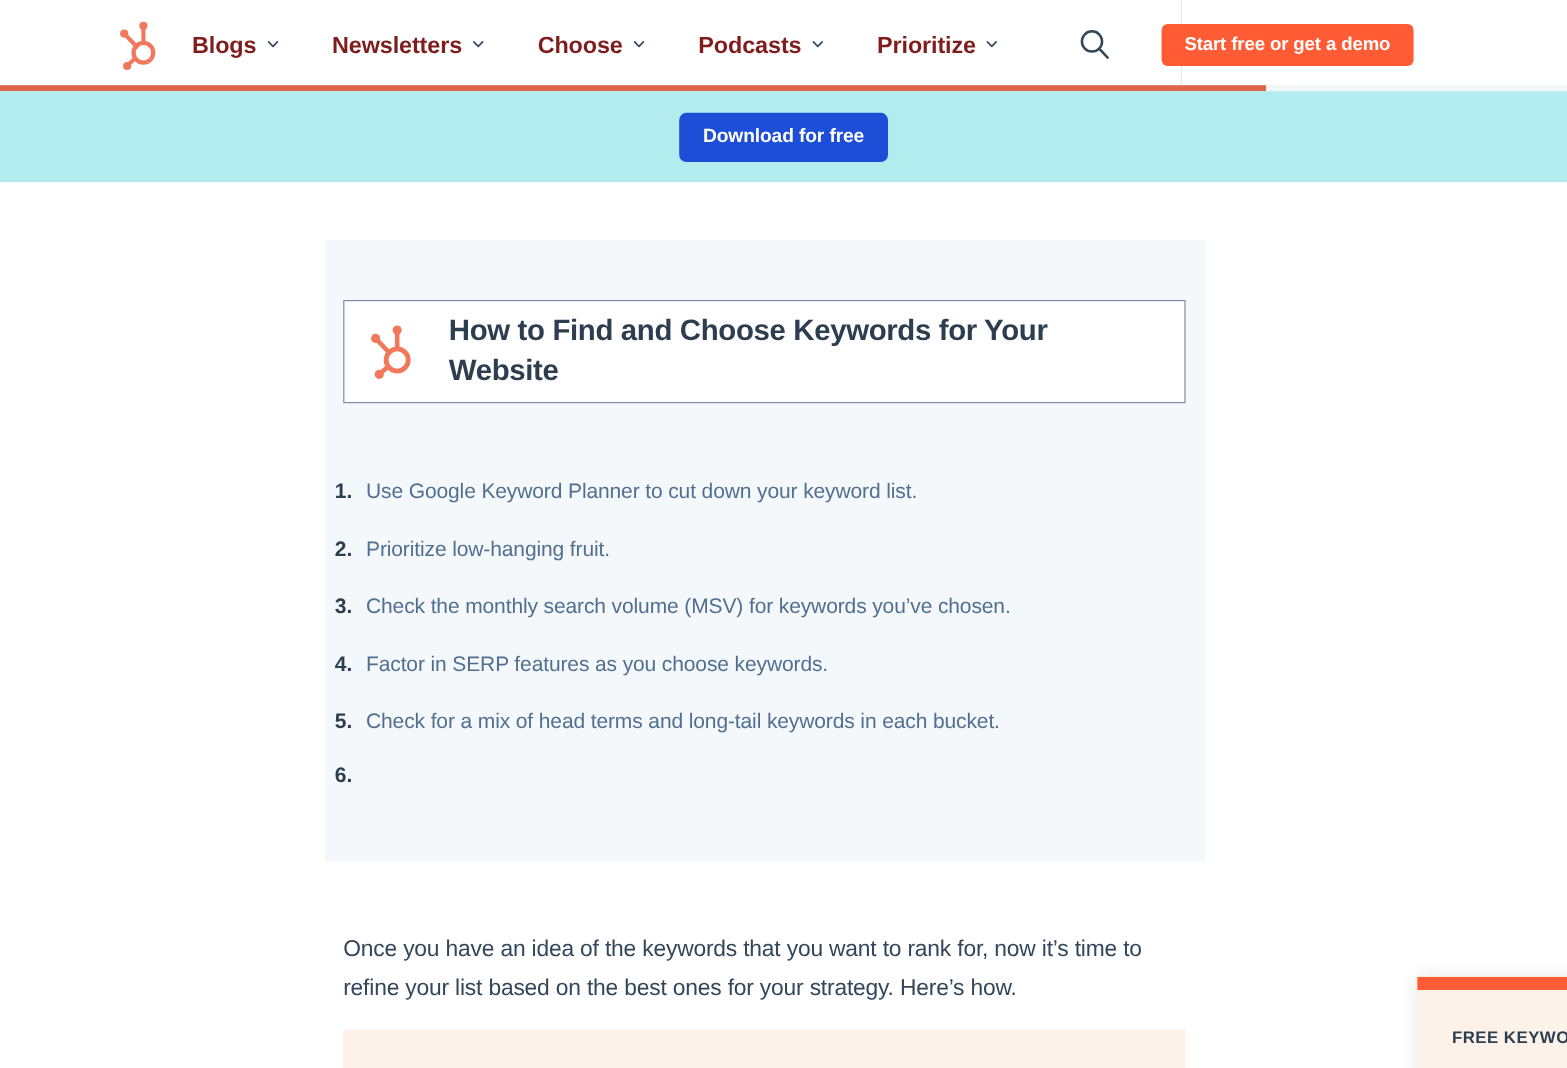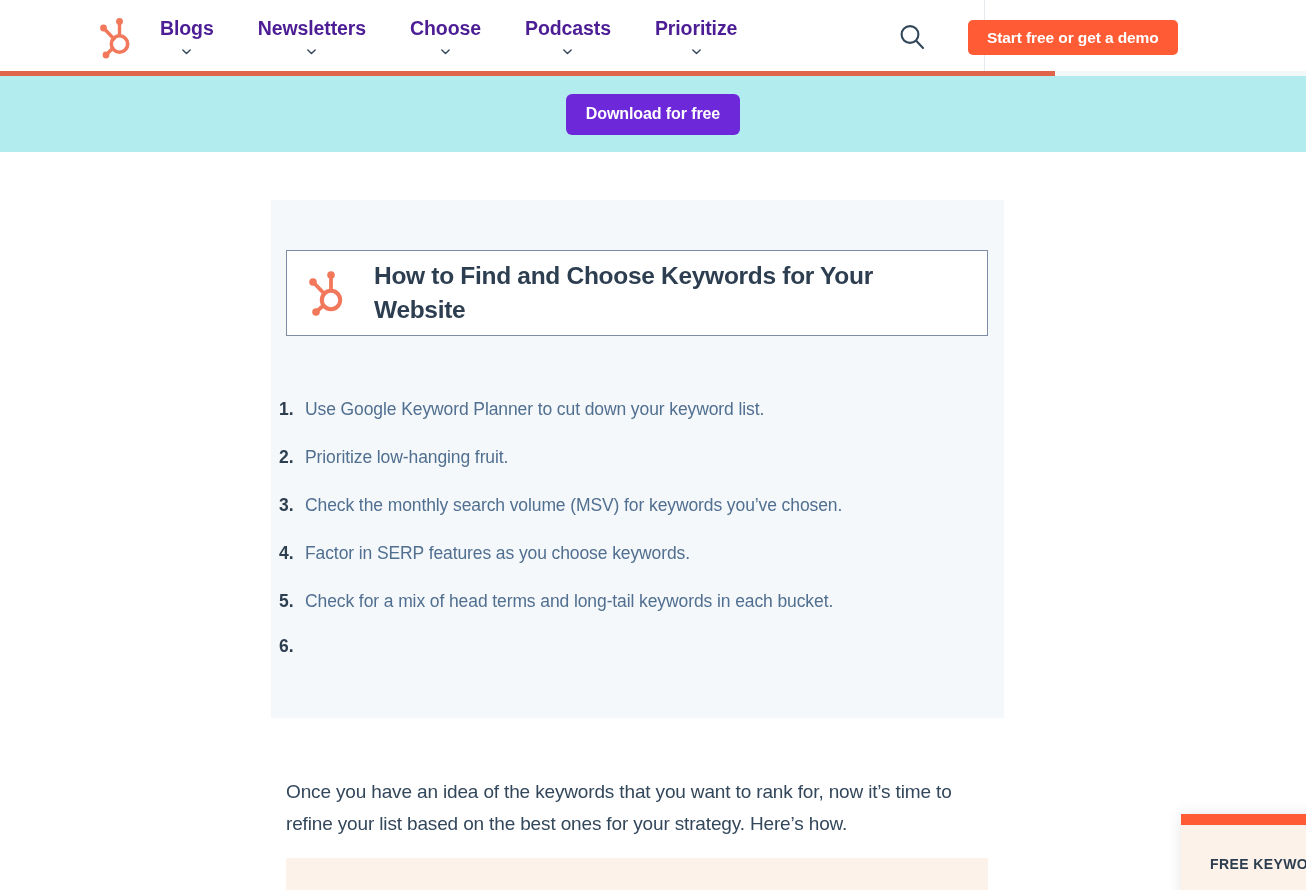--- a/index.html
+++ b/index.html
@@ -41,26 +41,25 @@
     align-items: center;
     gap: 0px;
   }
   .nav-item {
     display: flex;
     align-items: center;
     gap: 8px;
     padding: 0 22px 0 0;
     margin-right: 22px;
     cursor: pointer;
-    color: #4c1d95;
+    color: #7f1d1d;
     font-size: 19.5px;
     font-weight: 600;
     letter-spacing: -0.1px;
     white-space: nowrap;
-    flex-direction: column;
   }
   .nav-item:last-child { margin-right: 0; }
   .chev {
     display: inline-block;
     width: 11px;
     height: 11px;
     position: relative;
     top: -2px;
   }
   .chev svg { display: block; }
@@ -124,21 +123,21 @@
     align-items: center;
     justify-content: center;
     gap: 24px;
   }
   .promo-text {
     color: #33475b;
     font-size: 20px;
     letter-spacing: -0.2px;
   }
   .promo-btn {
-    background: #6d28d9;
+    background: #1d4ed8;
     color: #ffffff;
     border: none;
     border-radius: 6px;
     height: 41px;
     padding: 0 20px;
     font-family: "Liberation Sans", sans-serif;
     font-size: 16px;
     font-weight: 700;
     letter-spacing: -0.1px;
     cursor: pointer;

